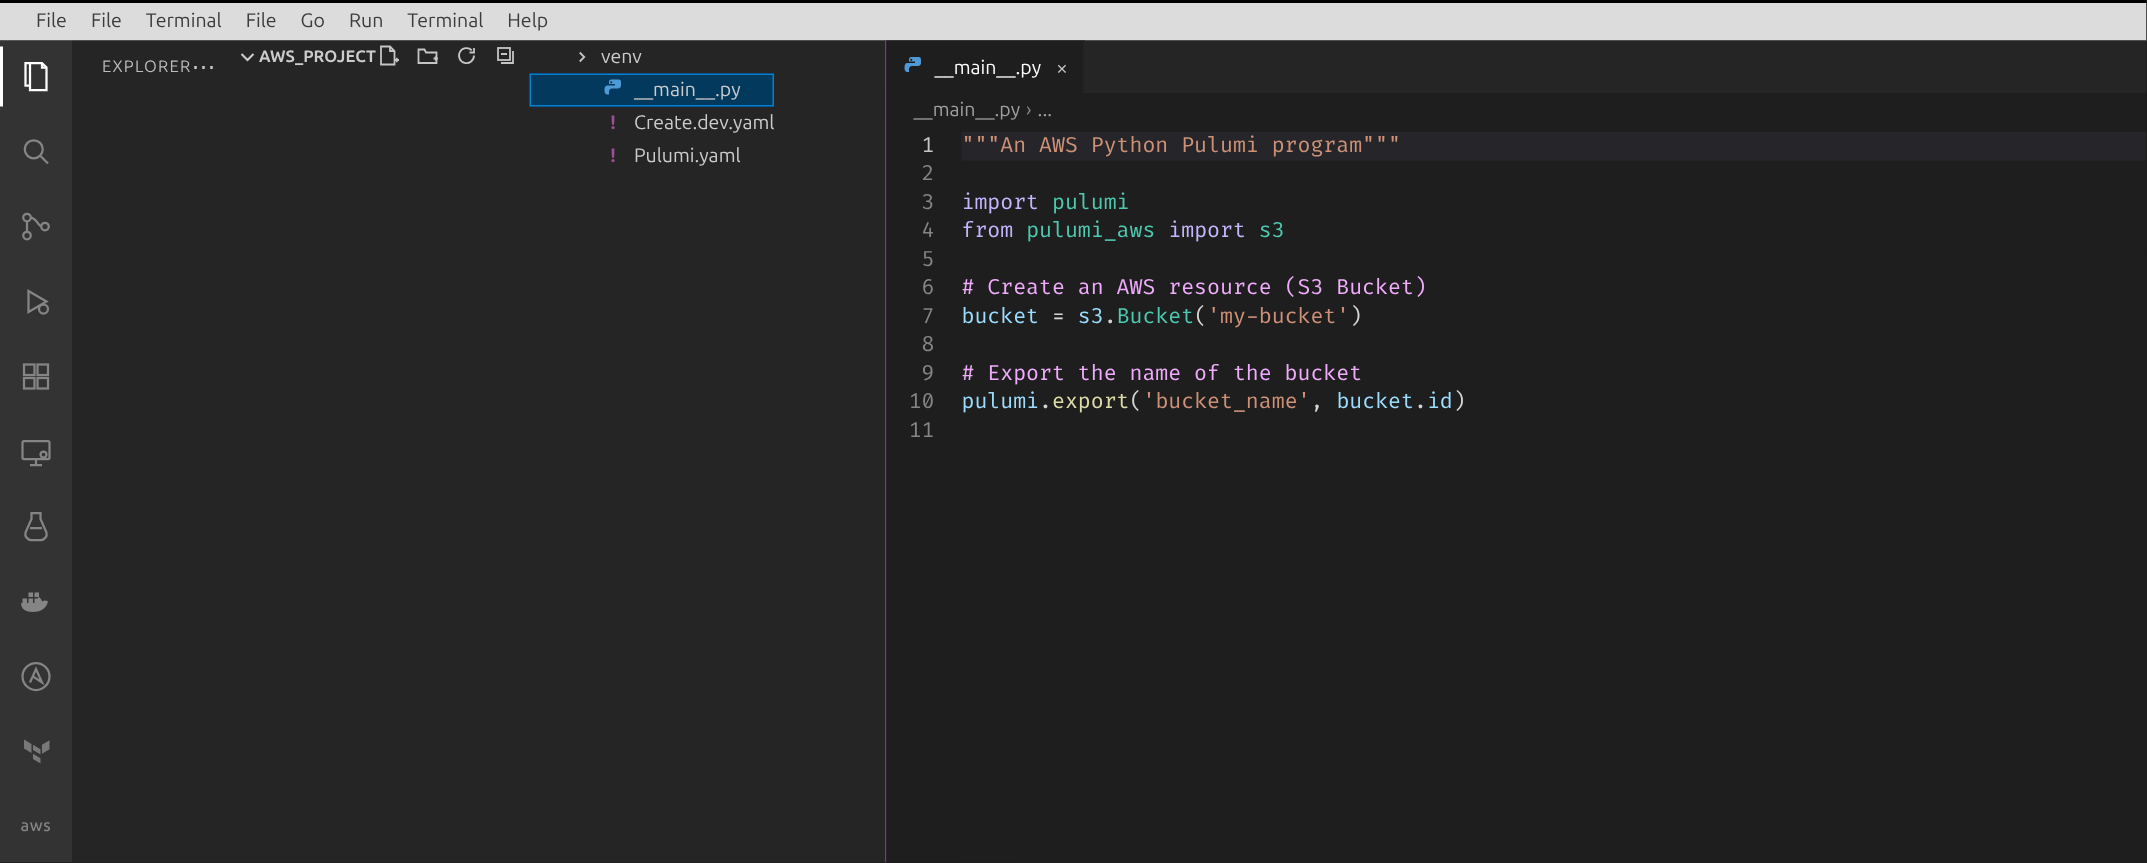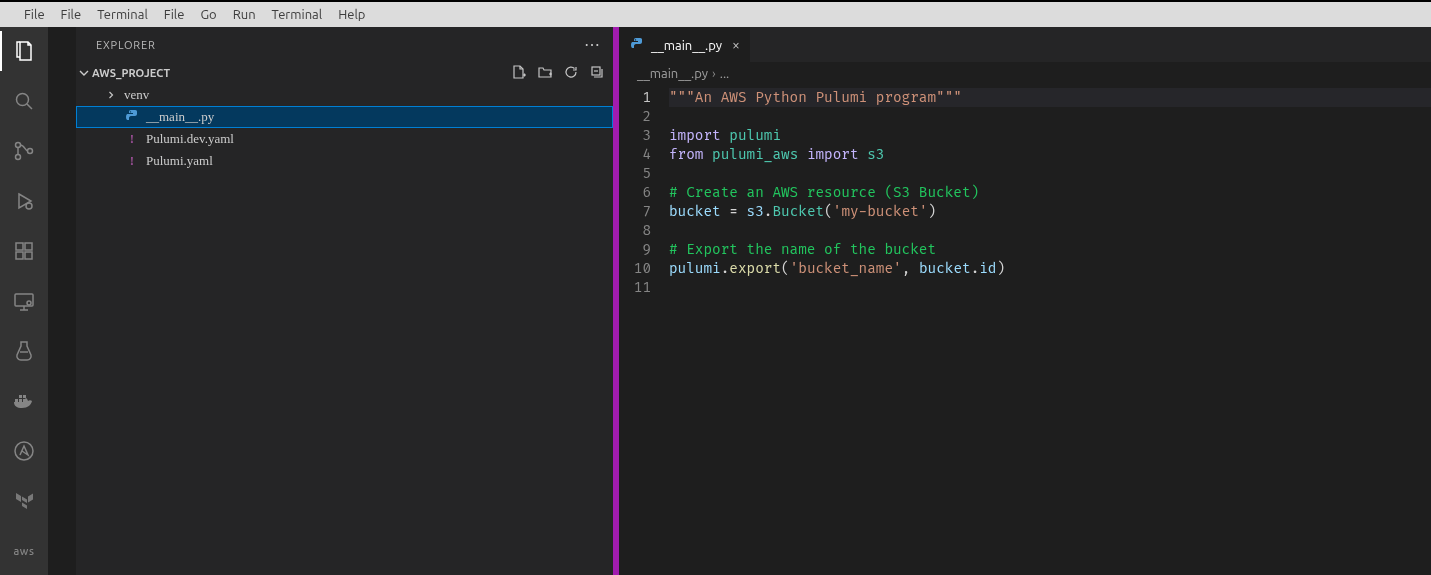--- a/index.html
+++ b/index.html
@@ -12,31 +12,31 @@
   
   .main { display: flex; height: calc(575px - 27px); }
   
   .activitybar { width: 48px; background: #333333; display: flex; flex-direction: column; align-items: center; padding-top: 8px; gap: 18px; }
   .activitybar .act-item { width: 48px; height: 32px; display: flex; align-items: center; justify-content: center; color: #858585; cursor: pointer; position: relative; }
   .activitybar .act-item.active { color: #ffffff; }
   .activitybar .act-item.active::before { content: ""; position: absolute; left: 0; top: -4px; bottom: -4px; width: 2px; background: #ffffff; }
   .activitybar svg { width: 24px; height: 24px; }
   .activitybar .aws-label { font-size: 11px; font-weight: 500; letter-spacing: 0.5px; color: #858585; }
   
-  .sidebar { width: 543px; background: #252526; display: flex; flex-direction: column; border-right: 6px solid #a21caf; margin-left: 28px; }
+  .sidebar { width: 543px; background: #252526; display: flex; flex-direction: row; border-right: 1px solid #a21caf; }
   .sidebar-title { height: 35px; display: flex; align-items: center; justify-content: space-between; padding: 0 12px 0 20px; font-size: 11px; letter-spacing: 0.8px; color: #bbbbbb; }
   .sidebar-title .dots { color: #c5c5c5; cursor: pointer; font-size: 16px; letter-spacing: 1px; }
   .sidebar-sectionhdr { height: 22px; display: flex; align-items: center; font-size: 11px; font-weight: 700; color: #cccccc; padding: 0 0; cursor: pointer; }
   .sidebar-sectionhdr .chev { width: 16px; height: 16px; display:flex; align-items:center; justify-content:center; }
   .sidebar-sectionhdr .spacer { flex: 1; }
   .sidebar-sectionhdr .hdr-actions { display: flex; gap: 10px; padding-right: 8px; color: #c5c5c5; }
   .sidebar-sectionhdr .hdr-actions svg { width: 16px; height: 16px; }
   .tree { font-size: 13px; }
   .tree-row { height: 22px; display: flex; align-items: center; padding-left: 14px; gap: 6px; cursor: pointer; }
-  .tree-row.indent1 { padding-left: 28px; font-family: Liberation Serif, serif; }
+  .tree-row.indent1 { padding-left: 28px; }
   .tree-row.selected { background: #04395e; outline: 1px solid #007fd4; outline-offset: -1px; }
   .tree-row .twisty { width: 14px; display:flex; align-items:center; justify-content:center; color:#c5c5c5; }
   .tree-row .ficon { width: 16px; height: 16px; display:flex; align-items:center; justify-content:center; }
   .ficon.python { color:#4e9ad6; }
   .ficon.yaml   { color:#9b4f96; font-weight:700; font-size:13px; }
   .ficon.gear   { color:#9f9f9f; }
   .ficon.lines  { color:#c5c5c5; }
   
   .editorgroup { flex: 1; display: flex; flex-direction: column; min-width: 0; }
   .tabs { height: 35px; background: #252526; display: flex; align-items: stretch; }
@@ -47,21 +47,21 @@
   .breadcrumbs .sep { color:#888; }
   .editor { flex: 1; display: flex; background: #1e1e1e; font-family: "Fira Code","Menlo","Consolas",monospace; font-size: 14px; line-height: 19px; }
   .gutter { width: 50px; text-align: right; color: #858585; padding: 4px 18px 0 0; user-select: none; background: #1e1e1e; }
   .gutter .ln.current { color: #c6c6c6; }
   .code { flex: 1; padding: 4px 0 0 0; white-space: pre; color: #d4d4d4; position:relative; }
   .code .line { height: 19px; }
   .code .hl-line { background: #26262a; }
   .tok-str   { color: #ce9178; }
   .tok-kw    { color: #c4b5fd; }
   .tok-mod   { color: #4ec9b0; }
-  .tok-cmt   { color: #22c55e; }
+  .tok-cmt   { color: #f0abfc; }
   .tok-fn    { color: #dcdcaa; }
   .tok-var   { color: #9cdcfe; }
   .tok-cls   { color: #4ec9b0; }
   .tok-punc  { color: #d4d4d4; }
   .tok-op    { color: #d4d4d4; }
   
 </style>
 </head>
 <body>
 
@@ -204,21 +204,21 @@
           <span class="ficon python">
             <svg viewBox="0 0 16 16" fill="currentColor">
               <path d="M7 1c-2 0-2 1-2 2v1h4v1H4c-1 0-2 .5-2 3s1 3 2 3h1V9c0-1 .8-2 2-2h4c1 0 2-.8 2-2V3c0-1 0-2-2-2H7zm-.5 1.2a.7.7 0 1 1 0 1.4.7.7 0 0 1 0-1.4z"></path>
             </svg>
           </span>
           <span>__main__.py</span>
         </div>
         <div class="tree-row indent1">
           <span class="twisty"></span>
           <span class="ficon yaml">!</span>
-          <span>Pulumi.dev.yaml</span>
+          <span>Create.dev.yaml</span>
         </div>
         <div class="tree-row indent1">
           <span class="twisty"></span>
           <span class="ficon yaml">!</span>
           <span>Pulumi.yaml</span>
         </div>
       </div>
   </div>
 
   <div class="editorgroup">

